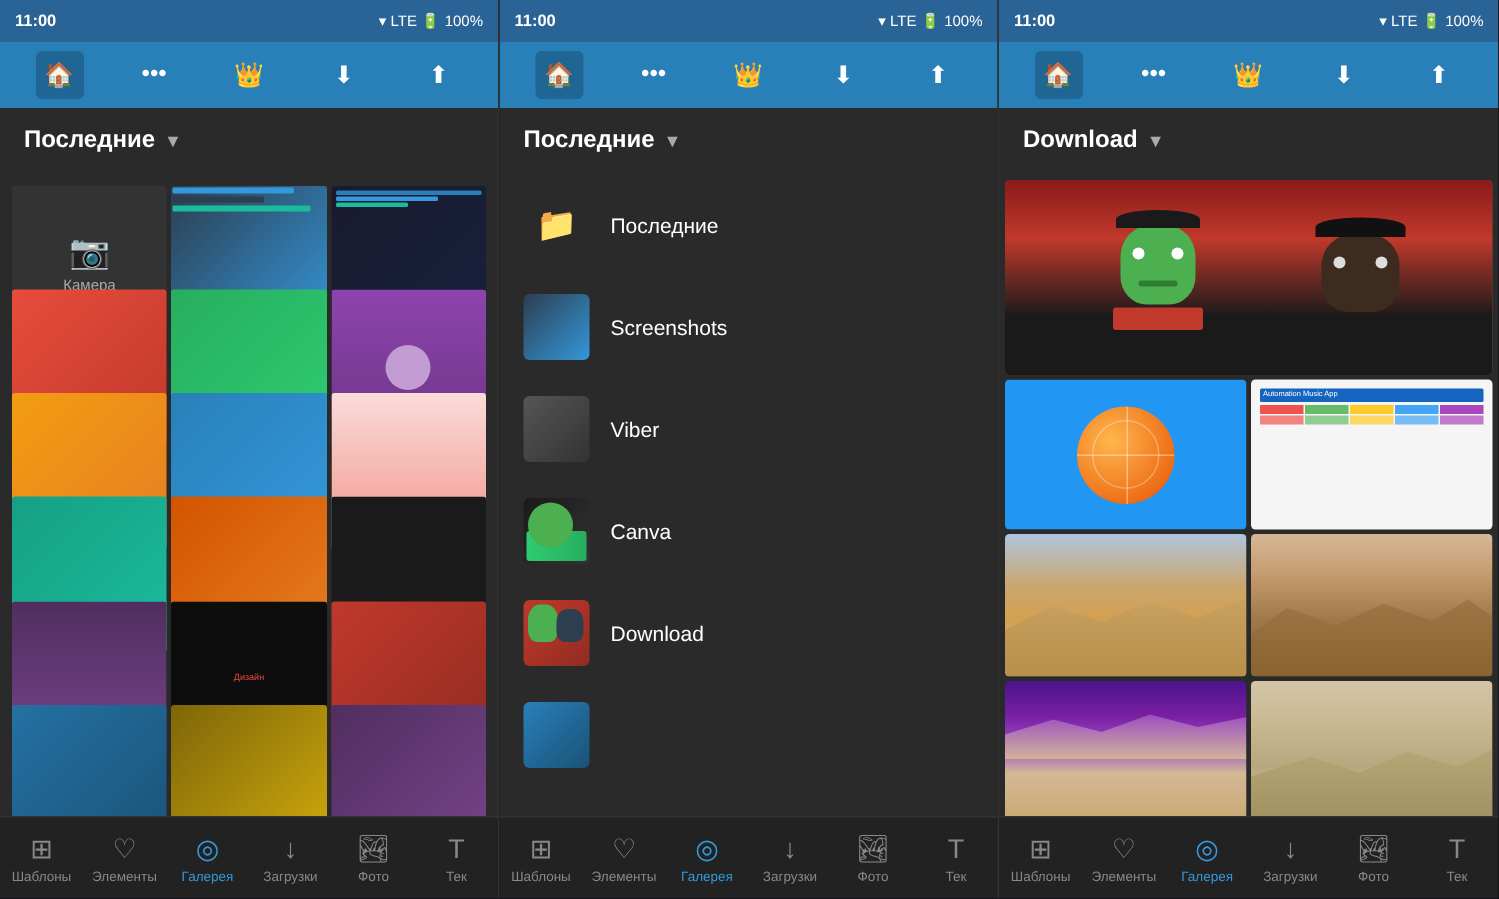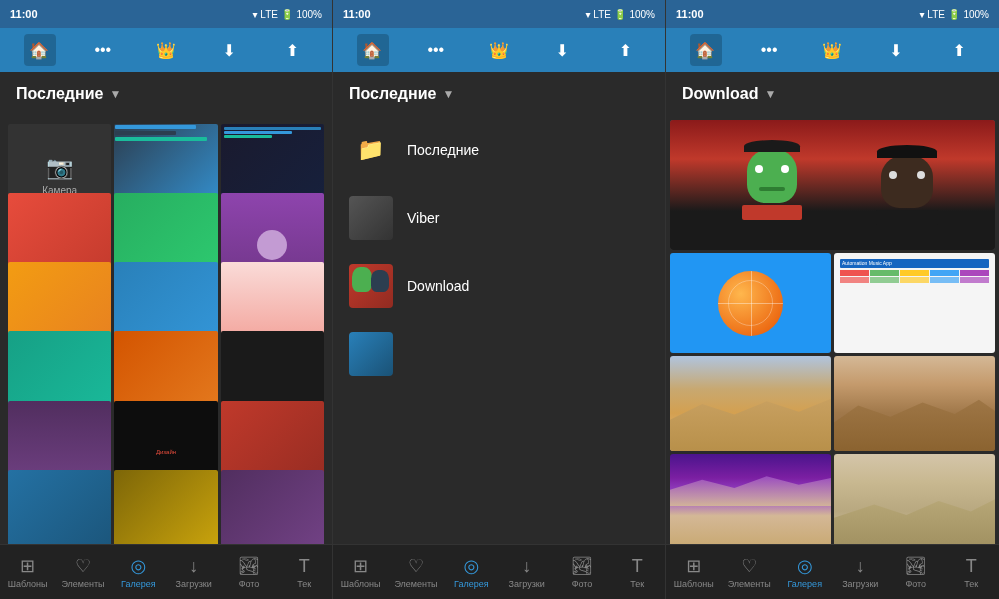--- a/index.html
+++ b/index.html
@@ -391,27 +391,38 @@
         </div>
       </div>
 
       <div class="dropdown-list">
 
         <div class="dropdown-item">
           <div class="folder-icon-placeholder">📁</div>
           <span>Последние</span>
         </div>
 
+        <div class="dropdown-item">
+          <div class="dropdown-item-thumb" style="background:linear-gradient(135deg,#2c3e50,#3498db);"></div>
+          <span>Screenshots</span>
+        </div>
 
         <div class="dropdown-item">
           <div class="dropdown-item-thumb" style="background:linear-gradient(135deg,#555,#333);"></div>
           <span>Viber</span>
         </div>
 
 
+        <div class="dropdown-item">
+          <div class="dropdown-item-thumb" style="background:linear-gradient(135deg,#1a1a1a,#333);overflow:hidden;position:relative;">
+            <div style="position:absolute;bottom:2px;left:2px;right:2px;height:20px;background:linear-gradient(to right,#2ecc71,#27ae60);border-radius:2px;"></div>
+            <div style="position:absolute;top:3px;left:3px;width:30px;height:30px;background:#4caf50;border-radius:50%;"></div>
+          </div>
+          <span>Canva</span>
+        </div>
 
         <div class="dropdown-item">
           <div class="dropdown-item-thumb" style="background:linear-gradient(135deg,#c0392b,#922b21);overflow:hidden;position:relative;">
             <div style="position:absolute;top:3px;left:3px;width:20px;height:25px;background:#4caf50;border-radius:40% 40% 30% 30%;"></div>
             <div style="position:absolute;top:6px;right:4px;width:18px;height:22px;background:#2c3e50;border-radius:40% 40% 30% 30%;"></div>
           </div>
           <span>Download</span>
         </div>
 
         <div class="dropdown-item">

